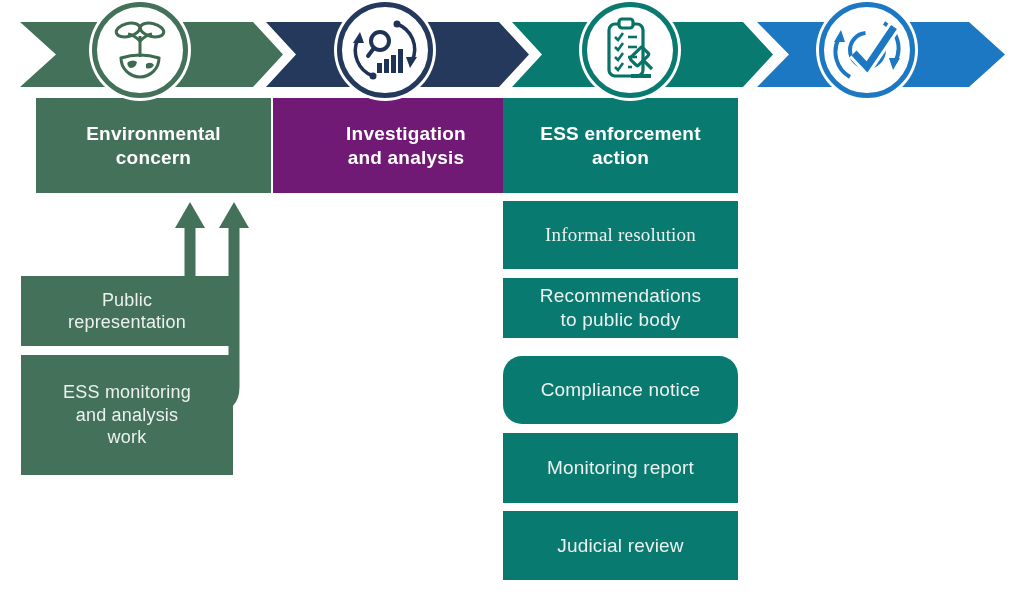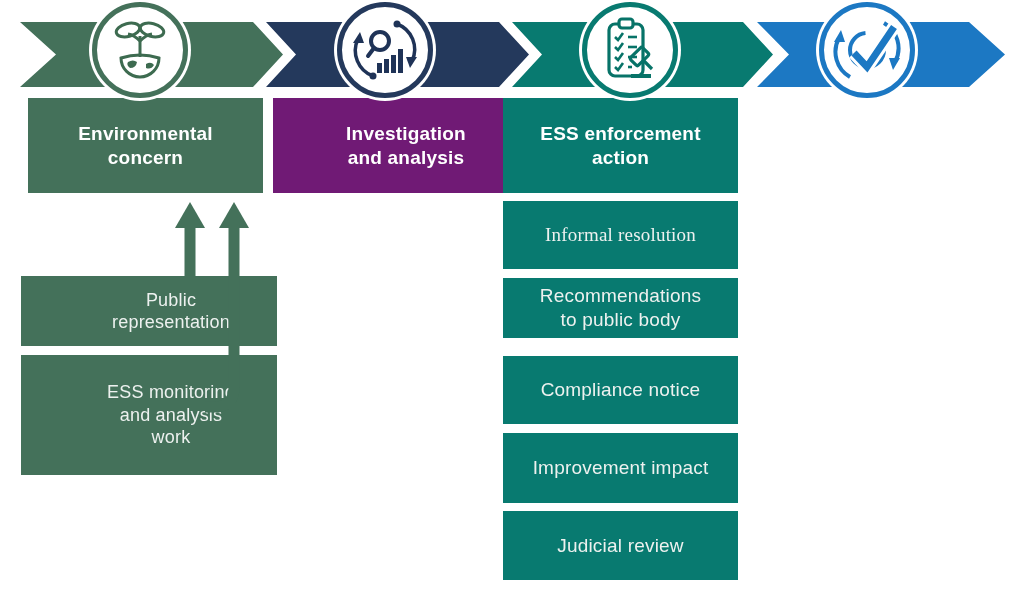--- a/index.html
+++ b/index.html
@@ -27,41 +27,41 @@
   .ic2{left:337px;border:5px solid #24395C;}
   .ic3{left:582px;border:5px solid #087A70;}
   .ic4{left:819px;border:5px solid #1C78C3;}
   
   .stage-box{
     position:absolute;top:98px;height:95px;box-sizing:border-box;
     display:flex;align-items:center;justify-content:center;text-align:center;
     color:#ffffff;font-weight:700;font-size:19px;line-height:1.22;
     letter-spacing:.2px;white-space:pre-line;
   }
-  .sb1{left:28px;width:235px;background:#44715A;}
+  .sb1{left:36px;width:235px;background:#44715A;}
   .sb2{left:273px;width:266px;background:#701a75;}
   .sb3{left:503px;width:235px;background:#087A70;}
   .sb4{left:743px;width:235px;background:#1C78C3;}
   
   .input-box{
     position:absolute;left:21px;width:212px;background:#44715A;
     display:flex;align-items:center;justify-content:center;text-align:center;
-    color:#EDF1EF;font-size:18px;line-height:1.25;white-space:pre-line;letter-spacing:.2px;padding-left:44px;
+    color:#EDF1EF;font-size:18px;line-height:1.25;white-space:pre-line;letter-spacing:.2px;
   }
   .ib1{top:276px;height:70px;}
   .ib2{top:355px;height:120px;}
   
   .action-box{
     position:absolute;left:503px;width:235px;background:#087A70;
     display:flex;align-items:center;justify-content:center;text-align:center;
     color:#EDF1EF;font-size:19px;line-height:1.25;white-space:pre-line;letter-spacing:.2px;
   }
   .ab1{top:201px;height:68px;font-family:Liberation Serif, serif;}
   .ab2{top:278px;height:60px;}
-  .ab3{top:356px;height:68px;}
+  .ab3{top:356px;height:68px;border-radius:19px;}
   .ab4{top:433px;height:70px;}
   .ab5{top:511px;height:69px;}
   
   .arrows{position:absolute;left:165px;top:195px;width:100px;height:290px;z-index:2;}
 </style>
 </head>
 <body>
 
 <div class="wrap">
 
@@ -167,19 +167,19 @@
     <span>Informal resolution</span>
   </div>
   <div class="action-box ab2">
     <span>Recommendations
 to public body</span>
   </div>
   <div class="action-box ab3">
     <span>Compliance notice</span>
   </div>
   <div class="action-box ab4">
-    <span>Improvement impact</span>
+    <span>Monitoring report</span>
   </div>
   <div class="action-box ab5">
     <span>Judicial review</span>
   </div>
 
 </div>
 
 </body></html>

